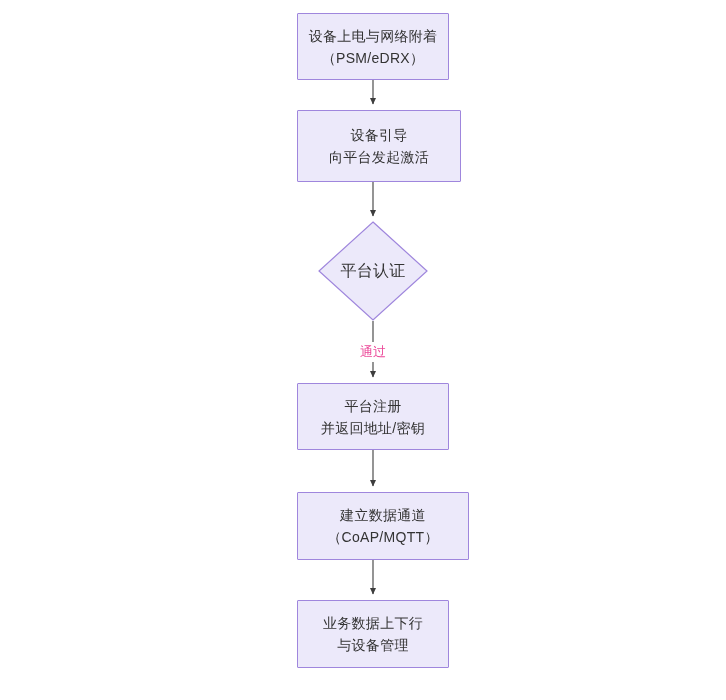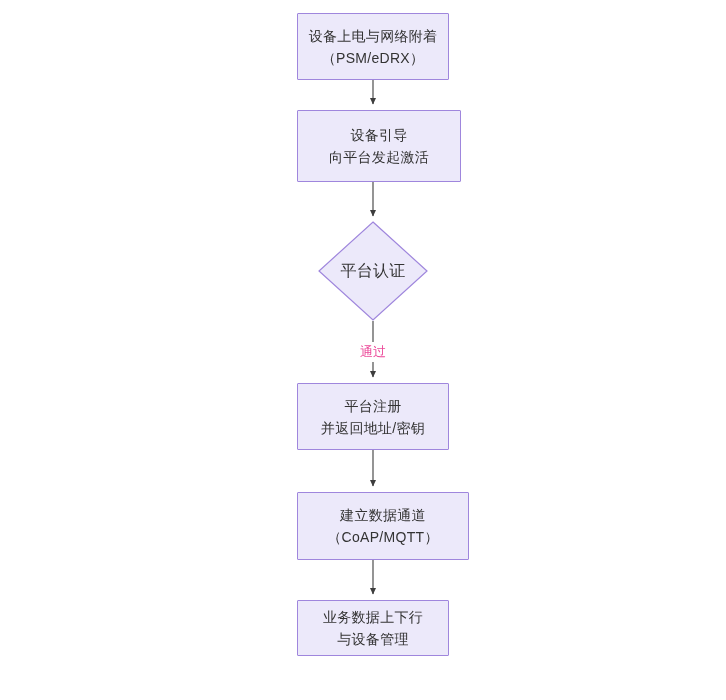--- a/index.html
+++ b/index.html
@@ -130,18 +130,18 @@
   <div class="node node-process" style="left:297px; top:383px; width:152px; height:67px;">
     <div class="node-text">平台注册
 并返回地址/密钥</div>
   </div>
 
   <div class="node node-process" style="left:297px; top:492px; width:172px; height:68px;">
     <div class="node-text">建立数据通道
 （CoAP/MQTT）</div>
   </div>
 
-  <div class="node node-process" style="left:297px; top:600px; width:152px; height:56px;">
+  <div class="node node-process" style="left:297px; top:600px; width:152px; height:68px;">
     <div class="node-text">业务数据上下行
 与设备管理</div>
   </div>
 
 </div>
 
 </body></html>

